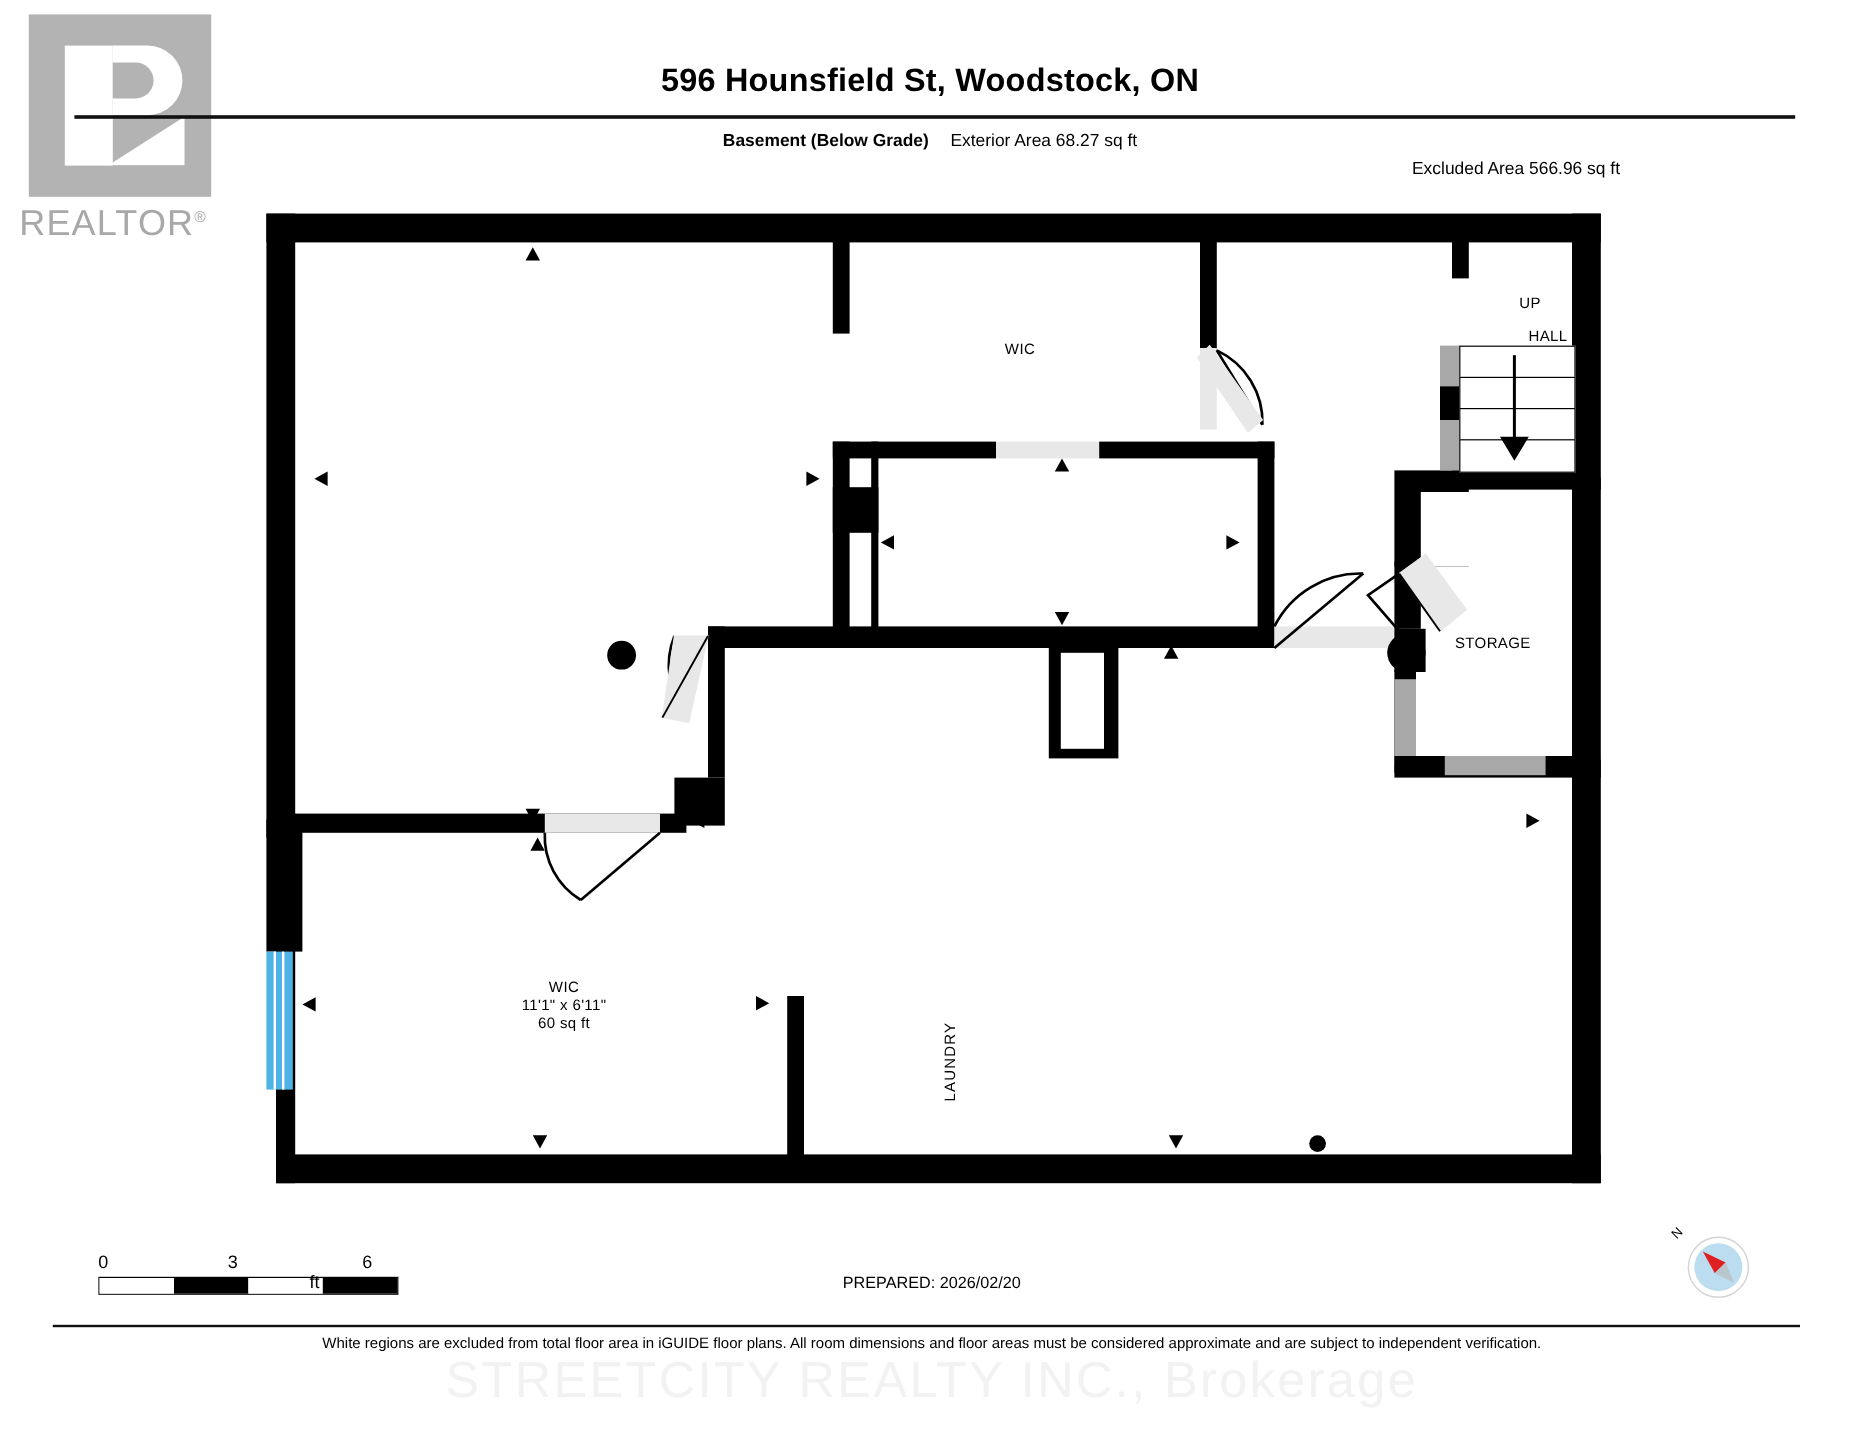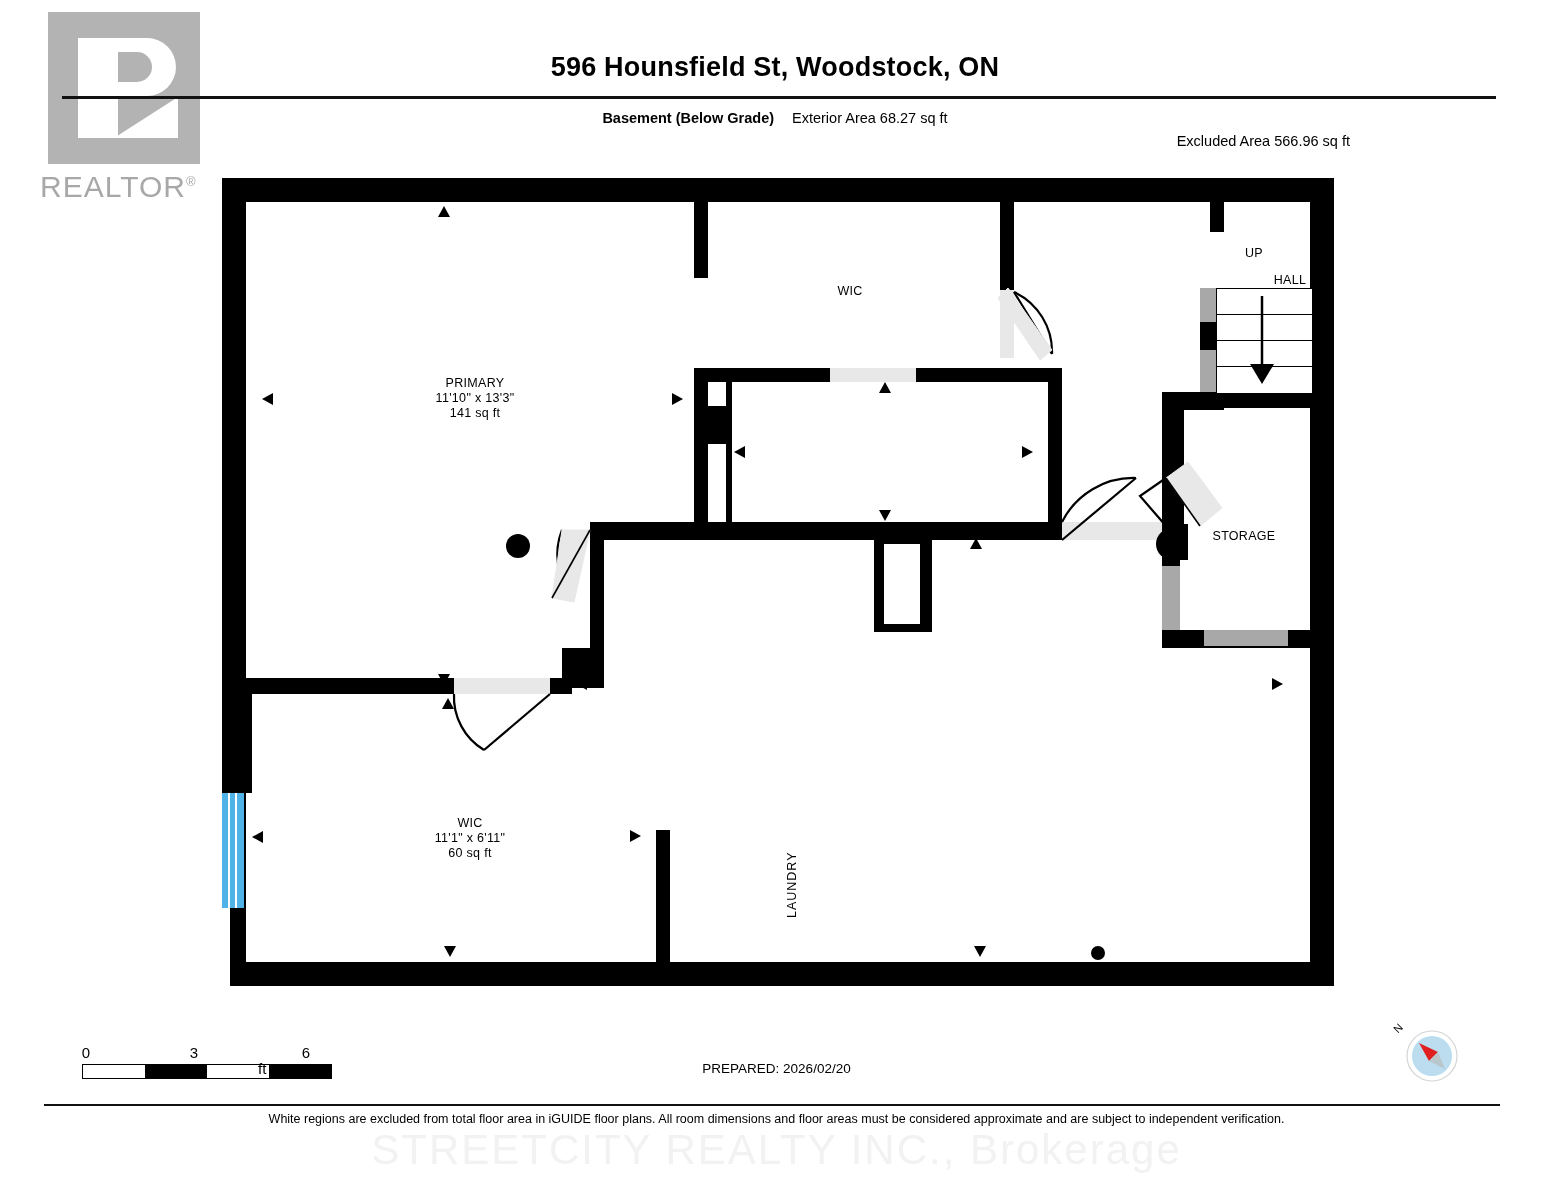--- a/index.html
+++ b/index.html
@@ -1,20 +1,20 @@
 <!DOCTYPE html>
 <html><head>
 <meta charset="utf-8">
 <style>
   html,body{margin:0;padding:0;background:#ffffff;}
   body{width:1553px;height:1200px;position:relative;overflow:hidden;
        font-family:"Liberation Sans",sans-serif;color:#000;}
 
   
-  #realtor-logo{position:absolute;left:40px;top:8px;width:165px;height:195px;text-decoration:underline;}
+  #realtor-logo{position:absolute;left:16px;top:8px;width:165px;height:195px;text-decoration:underline;}
   #realtor-mark{position:absolute;left:8px;top:4px;width:152px;height:152px;background:#b3b3b3;}
   .r-stem{position:absolute;left:30px;top:26px;width:40px;height:100px;background:#fff;}
   .r-bowl-outer{position:absolute;left:70px;top:26px;width:58px;height:58px;border-radius:0 29px 29px 0;background:#fff;}
   .r-bowl-inner{position:absolute;left:70px;top:40px;width:34px;height:30px;border-radius:0 15px 15px 0;background:#b3b3b3;}
   .r-leg{position:absolute;left:66px;top:62px;width:64px;height:64px;background:#fff;
          clip-path:polygon(0 100%,100% 100%,100% 36%);}
   #realtor-word{position:absolute;left:0;top:162px;width:180px;font-size:30px;letter-spacing:1px;
                 color:#a8a8a8;font-family:"Liberation Sans",sans-serif;white-space:nowrap;}
   #realtor-word sup{font-size:13px;vertical-align:super;}
 
@@ -224,25 +224,20 @@
 
   <div class="arr arr-u" style="left:748px;top:360px;"></div>
   <div class="arr arr-r" style="left:1050px;top:500px;"></div>
   <div class="arr arr-d" style="left:752px;top:768px;"></div>
   <div class="arr arr-r" style="left:408px;top:652px;"></div>
 
   <div class="arr arr-l" style="left:30px;top:653px;"></div>
   <div class="arr arr-d" style="left:222px;top:768px;"></div>
   <div class="arr arr-l" style="left:354px;top:500px;"></div>
 
-  <div class="label" style="left:153px;top:198px;width:200px;">
-    <span class="nm">PRIMARY</span>
-    <span class="dim">11'10" x 13'3"</span>
-    <span class="sqft">141 sq ft</span>
-  </div>
 
   <div class="label" style="left:578px;top:106px;width:100px;">
     <span class="nm">WIC</span>
   </div>
 
   <div class="label" style="left:1018px;top:95px;width:100px;">
     <span class="nm">HALL</span>
   </div>
 
 
@@ -254,21 +249,21 @@
   <div class="label" style="left:148px;top:638px;width:200px;">
     <span class="nm">WIC</span>
     <span class="dim">11'1" x 6'11"</span>
     <span class="sqft">60 sq ft</span>
   </div>
 
   <div class="label-rot" style="left:563px;top:740px;">
     <span>LAUNDRY</span>
   </div>
 
-  <div class="label" style="left:1002px;top:68px;width:60px;">
+  <div class="label" style="left:1002px;top:68px;width:60px;text-align:right;">
     <span class="nm">UP</span>
   </div>
 </div>
 
 <div id="scale-wrap">
   <div id="scale-nums">
     <span style="left:4px;">0</span>
     <span style="left:112px;">3</span>
     <span style="left:224px;">6</span>
   </div>

